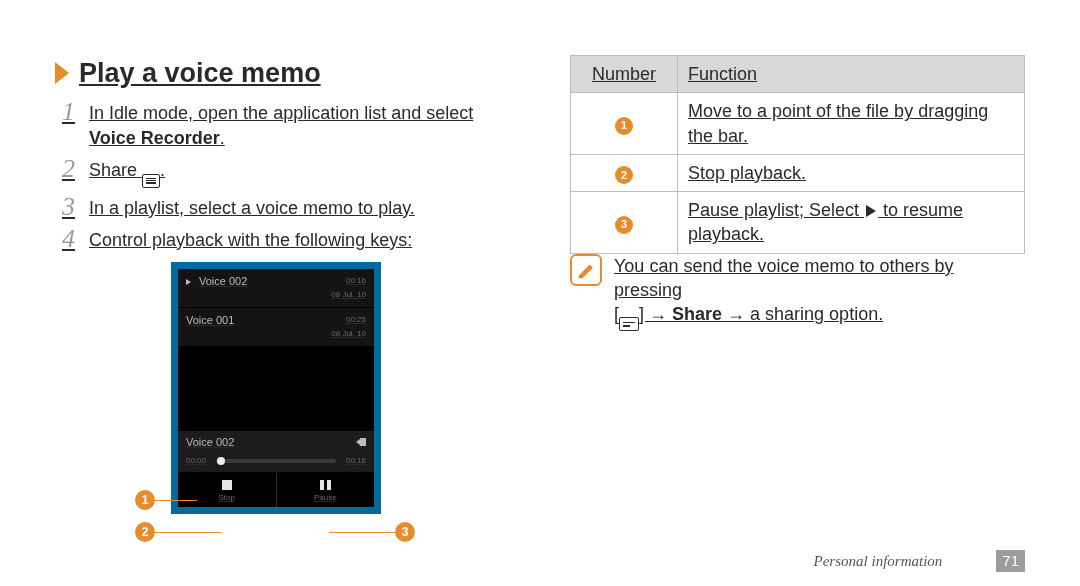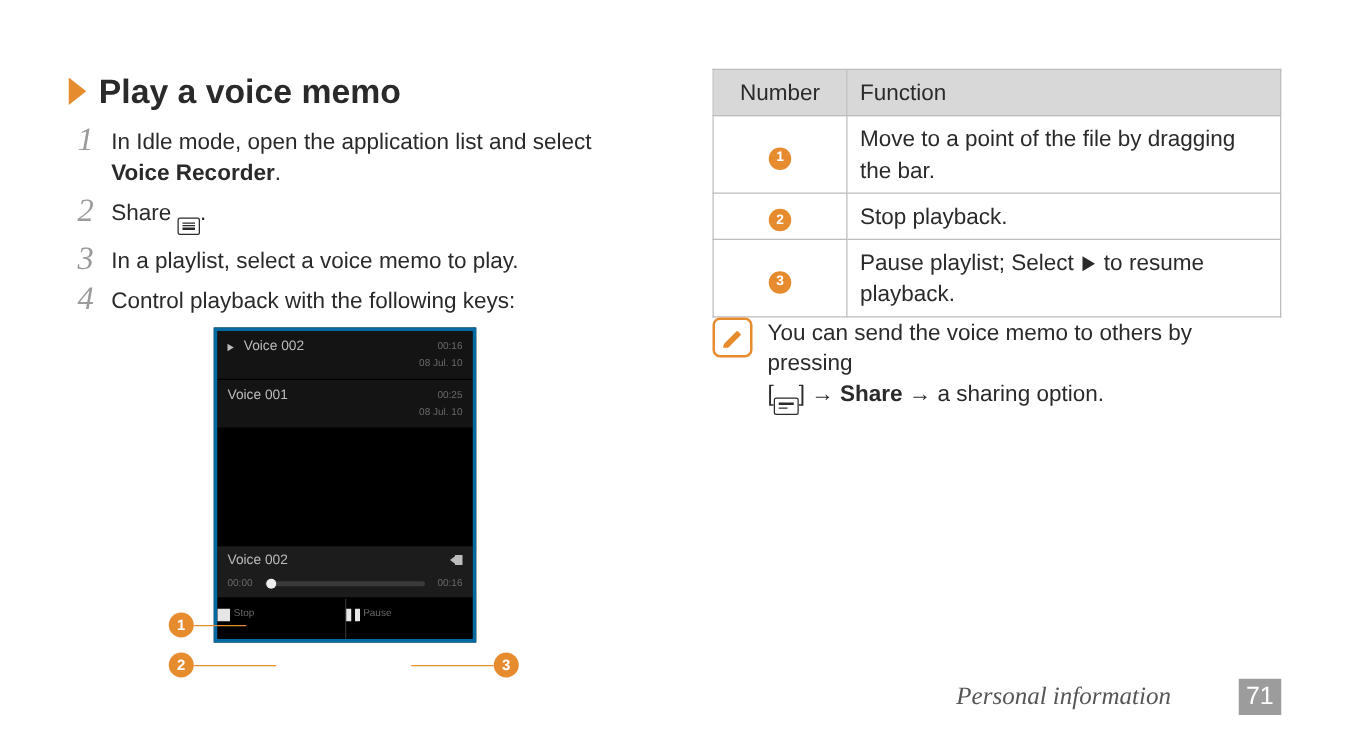--- a/index.html
+++ b/index.html
@@ -28,21 +28,21 @@
   }
   .page {
     position: relative;
     width: 100%;
     height: 100%;
     box-sizing: border-box;
     padding: 55px 55px 0 55px;
     display: flex;
     gap: 60px;
   }
-  .col { flex: 1 1 0; min-width: 0; }
+  .col { flex: 1 1 0; min-width: 0; text-decoration: underline; }
 
   
   h2.section-title {
     margin: 0 0 8px 0;
     font-size: 27px;
     font-weight: 700;
     display: flex;
     align-items: center;
     gap: 10px;
   }
@@ -85,21 +85,21 @@
   
   .phone-wrap {
     position: relative;
     margin: 10px 0 0 116px;
     width: 210px;
   }
   .phone {
     width: 210px;
     height: 252px;
     background: var(--phone-black);
-    border: 3px solid #0369a1;
+    border: 7px solid #0369a1;
     box-sizing: border-box;
     display: flex;
     flex-direction: column;
     font-size: 10px;
   }
   .phone .list { flex: 0 0 auto; }
   .phone .list-item {
     background: #141414;
     border-bottom: 1px solid #000;
     padding: 5px 8px 6px 8px;
@@ -153,22 +153,22 @@
   .phone .np-bar .track .knob{
     position:absolute; left:4%; top:50%;
     width:8px;height:8px;border-radius:50%;
     background:#eee; transform:translate(-50%,-50%);
   }
   .phone .controls {
     display:flex; border-top:1px solid #000;
   }
   .phone .controls .btn {
     flex:1; background: var(--phone-black);
-    display:flex; align-items:center;
-    gap:3px; padding:7px 0 14px 0;
+    display:flex; flex-direction:column; align-items:center;
+    gap:3px; padding:7px 0 3px 0;
     color: var(--phone-sub-text); font-size:8px;
   }
   .phone .controls .btn + .btn { border-left:1px solid #2e2e2e;}
   .phone .controls .ic-stop { width:10px;height:10px;background:#e6e6e6;}
   .phone .controls .ic-pause { display:flex; gap:3px;}
   .phone .controls .ic-pause span{width:4px;height:10px;background:#e6e6e6;}
 
   
   .co {
     position:absolute;
@@ -231,21 +231,21 @@
     width:20px;height:14px;border:1.5px solid var(--text);
     border-radius:2px; box-sizing:border-box;
     padding:2px 3px; flex-direction:column; justify-content:center; gap:2px;
   }
   .menu-key .l { height:1.5px; background:var(--text); }
   .menu-key .l.short{ width:60%; }
 
   
   .footer {
     position:absolute; bottom:14px; right:55px;
-    font-size:20px; color:#555;
+    font-size:15px; color:#555;
     font-style: italic;
     font-family: Georgia, "Times New Roman", serif;
     display:flex; align-items:center; gap:10px;
   }
   .footer .pg {
     font-style: normal;
     font-family: "Segoe UI", Arial, sans-serif;
     background: #9c9c9c; color:#fff;
     padding:1px 6px;
     margin-left:44px;

